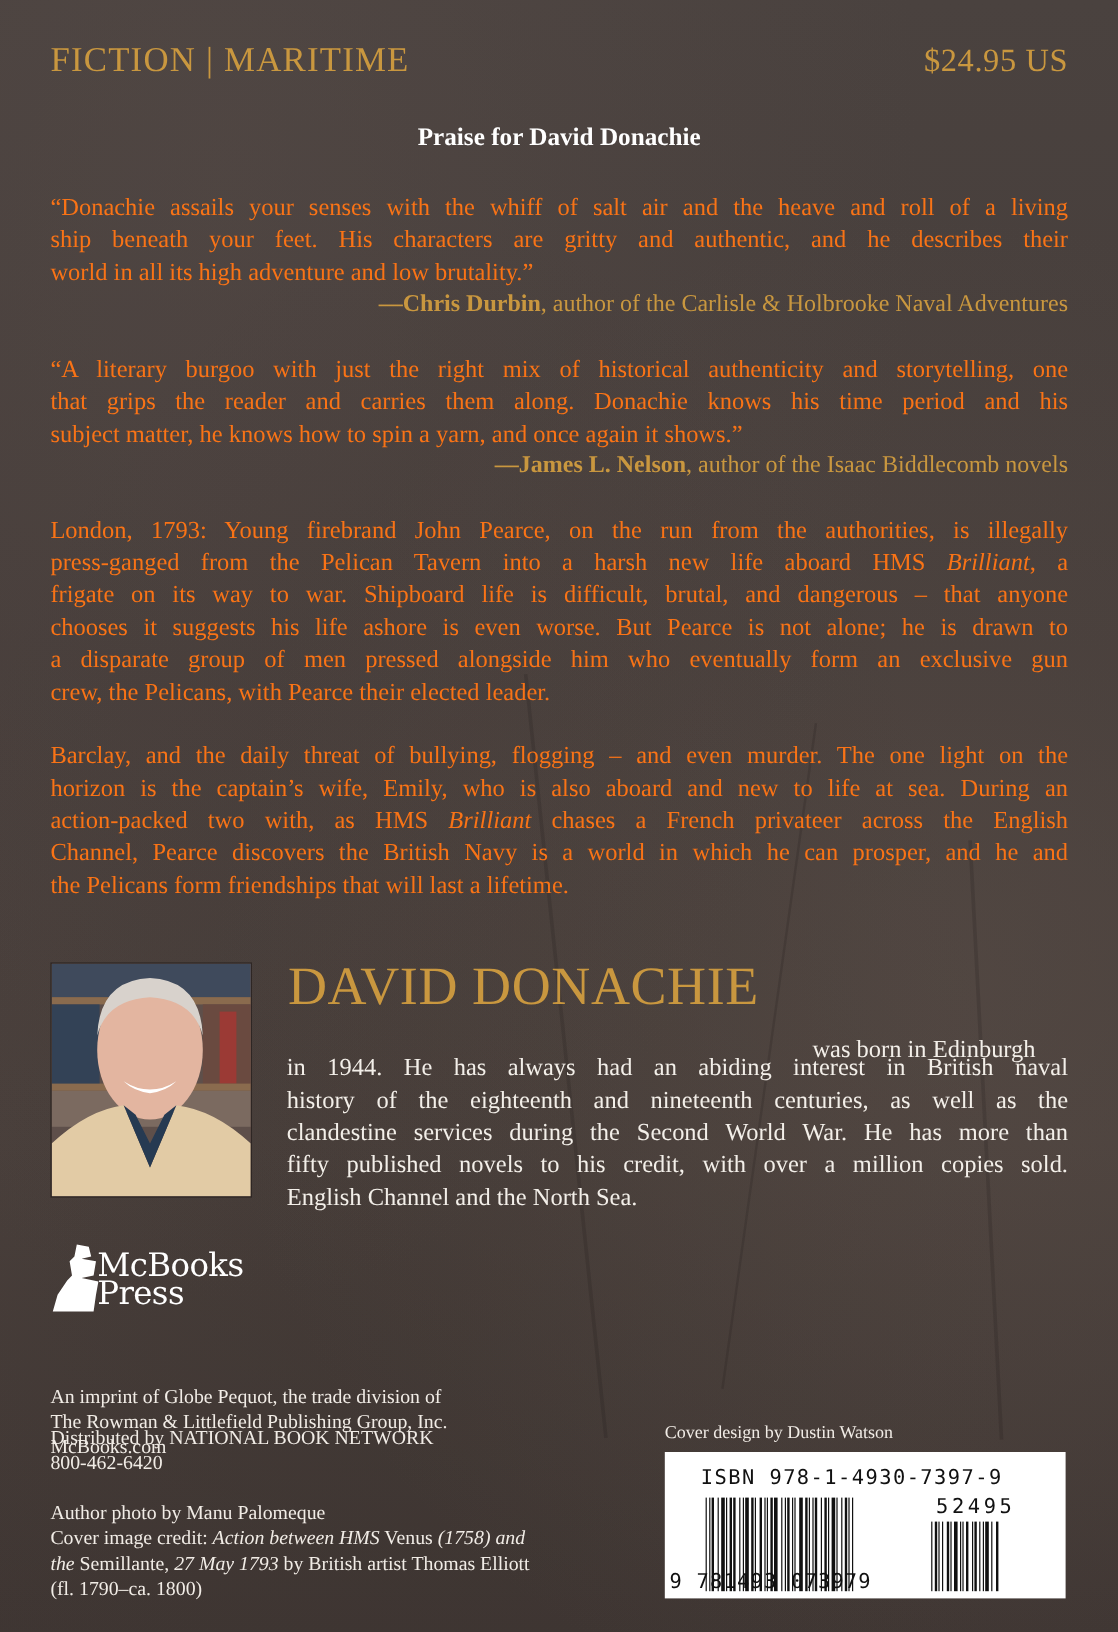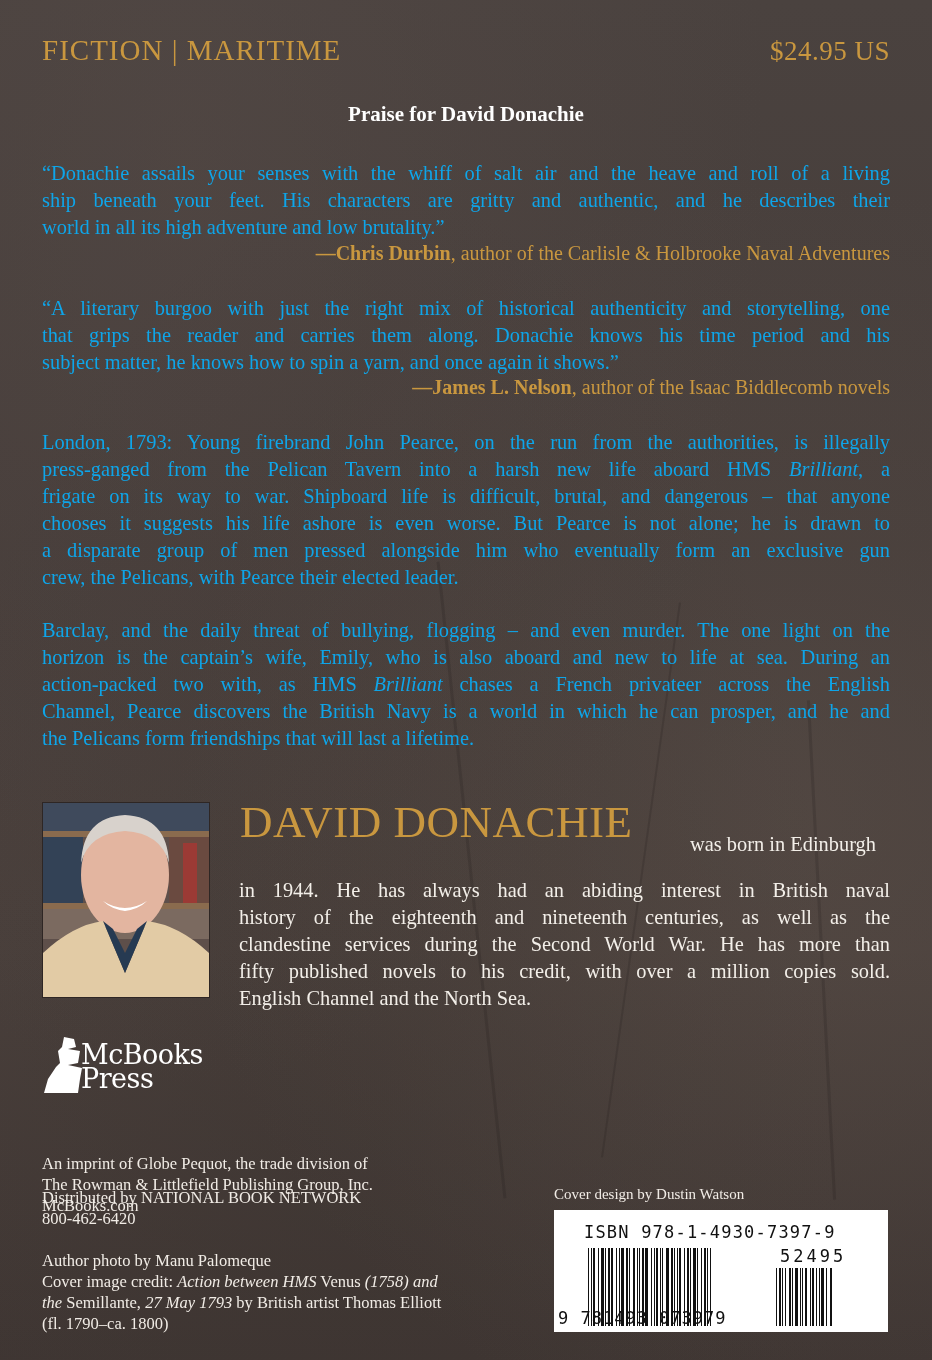--- a/index.html
+++ b/index.html
@@ -33,42 +33,42 @@
   .topbar .price { font-size:27px; letter-spacing:0.5px; }
 
   .praise-title {
     position:absolute; top:102px; left:0; right:0; text-align:center;
     font-weight:bold; font-size:21px; color:#fff;
   }
 
   .para {
     position:absolute; left:42px; width:848px;
     font-size:20.4px; line-height:27px; text-align:justify;
-    color:#0ea5e9;
+    color:#f97316;
   }
   .para .line { display:block; text-align:justify; text-align-last:justify; }
   .para .line.last { text-align-last:left; }
 
   .attrib {
     position:absolute; right:42px; font-size:20px; color:#c9973f; text-align:right;
   }
   .attrib b { font-weight:bold; }
 
   .author-photo {
     position:absolute; left:42px; top:802px; width:166px; height:194px;
     border:1px solid #2e2624; overflow:hidden;
     background:linear-gradient(180deg,#6b5b55 0%,#8a6e5e 40%,#4a3d3b 100%);
   }
   .author-name {
     position:absolute; left:240px; top:797px;
     font-size:45px; color:#c9973f; letter-spacing:0.5px; line-height:50px;
   }
   .bio-first {
-    position:absolute; left:677px; top:831px; width:212px;
-    font-size:20.4px; line-height:27px; text-align:center;
+    position:absolute; left:677px; top:862px; width:212px;
+    font-size:20.4px; line-height:27px; text-align:left;
   }
   .bio {
     position:absolute; left:239px; top:841px; width:651px;
     font-size:20.4px; line-height:27px;margin-top:36px;
   }
   .bio .line { display:block; text-align:justify; text-align-last:justify; }
   .bio .line.last { text-align-last:left; }
 
   .logo {
     position:absolute; left:42px; top:1035px; width:160px; height:60px;

